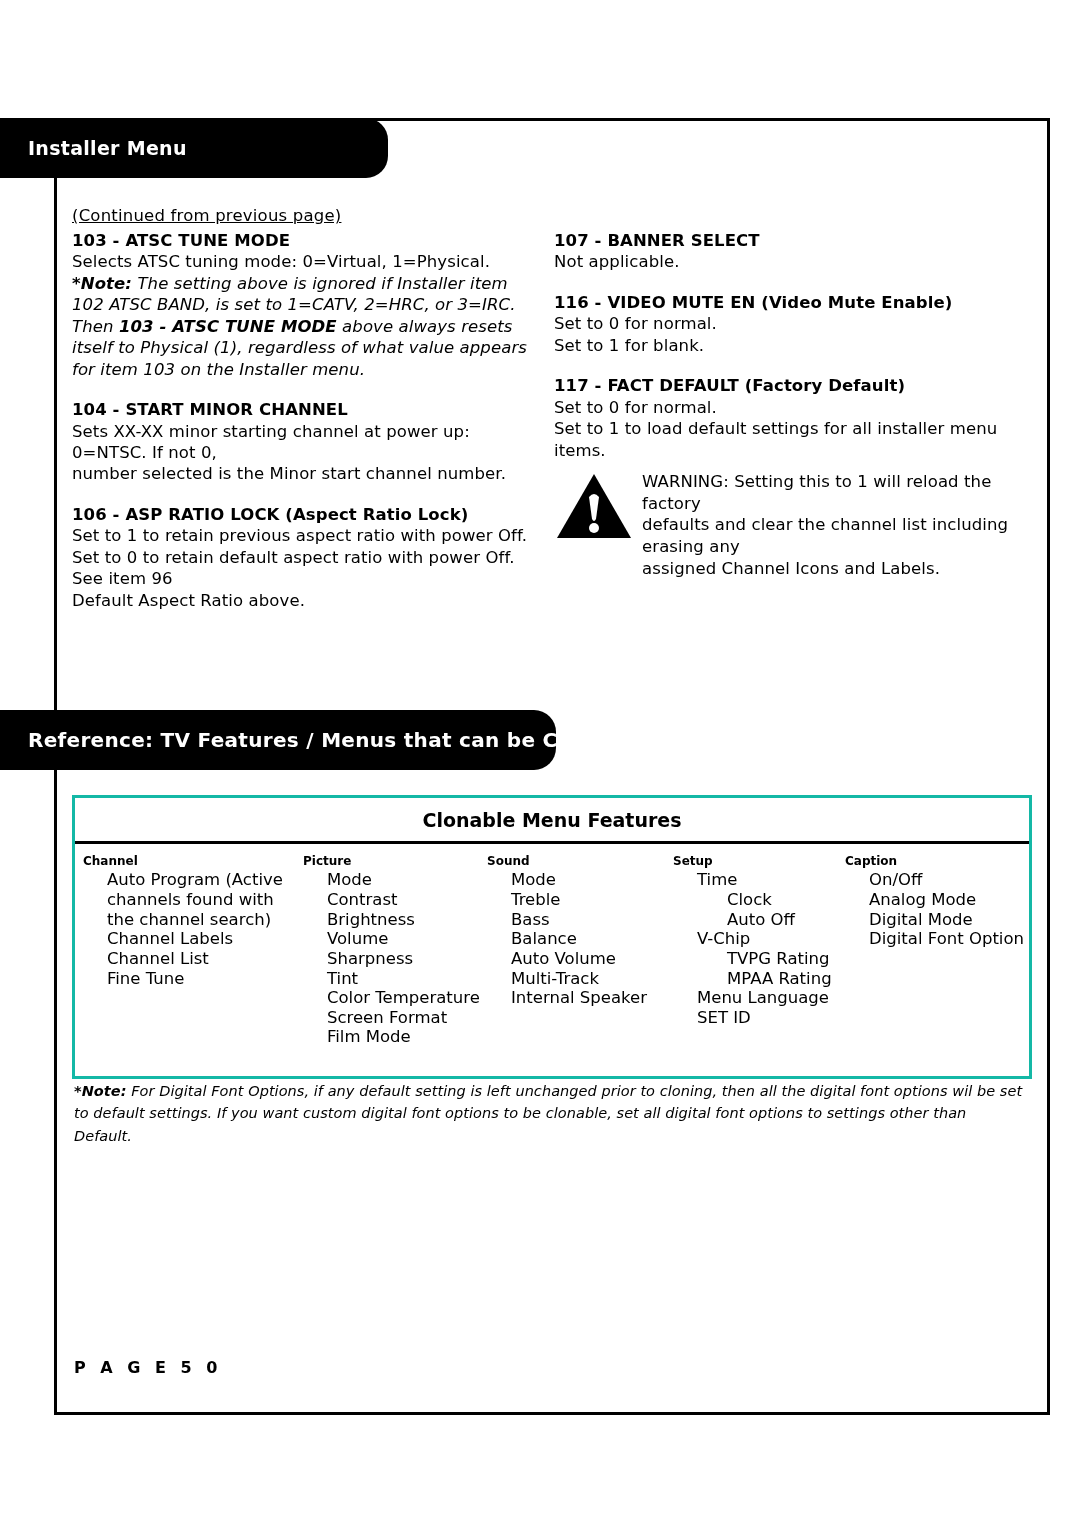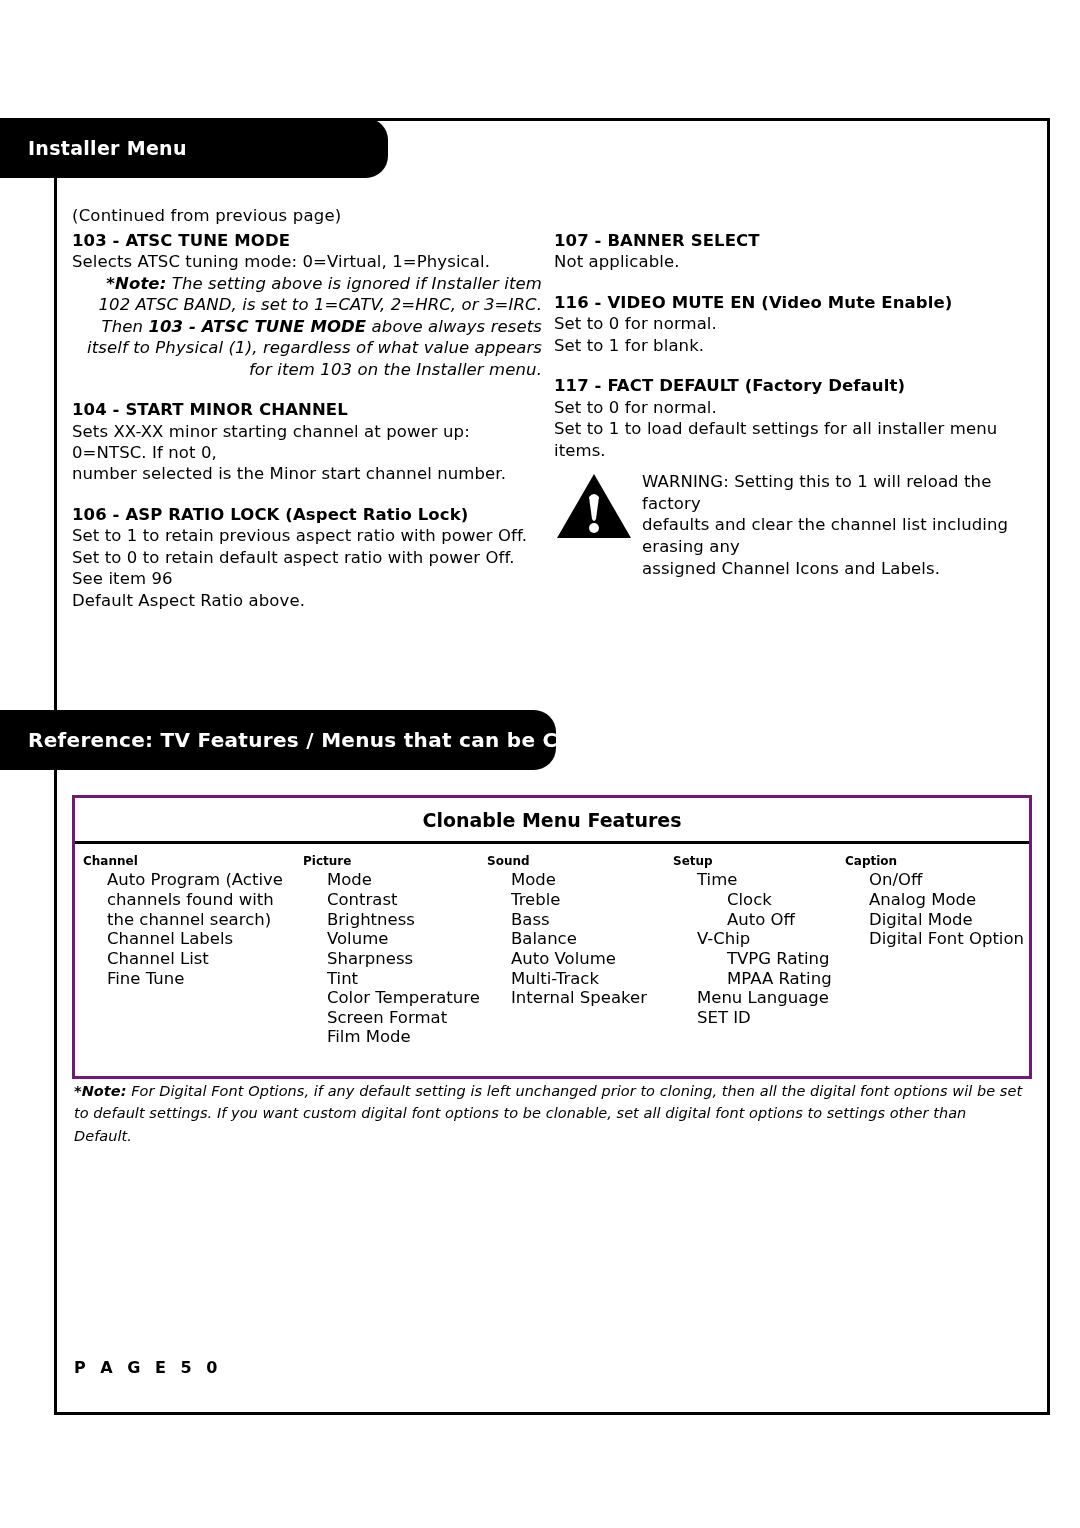--- a/index.html
+++ b/index.html
@@ -60,20 +60,21 @@
     top: 118px;
     width: 996px;
   }
 
   .continued {
     position: absolute;
     left: 18px;
     top: 88px;
     font-size: 16.5px;
     letter-spacing: 0.2px;
+    text-decoration: underline;
   }
 
   .col {
     position: absolute;
     top: 112px;
     width: 470px;
   }
   .col-left  { left: 18px; }
   .col-right { left: 500px; }
 
@@ -86,21 +87,20 @@
     line-height: 1.30;
     letter-spacing: 0.1px;
   }
   .entry-line {
     font-size: 16.5px;
     line-height: 1.30;
     letter-spacing: 0.1px;
   }
   .entry-line.italic {
     font-style: italic;
-    text-align: right;
   }
   .entry-line.italic b {
     font-weight: bold;
     font-style: italic;
   }
 
   
   .warning-block {
     position: relative;
     margin-top: 10px;
@@ -115,21 +115,21 @@
     height: 66px;
   }
   .warning-block .entry-line { line-height: 1.32; }
 
   
   .clone-table {
     position: absolute;
     left: 18px;
     top: 677px;
     width: 960px;
-    border: 3px solid #701a75;
+    border: 3px solid #14b8a6;
     box-sizing: border-box;
     background: #fff;
   }
   .clone-table-title {
     text-align: center;
     font-weight: bold;
     font-size: 19px;
     padding: 11px 0 10px 0;
     border-bottom: 3px solid #000;
   }

